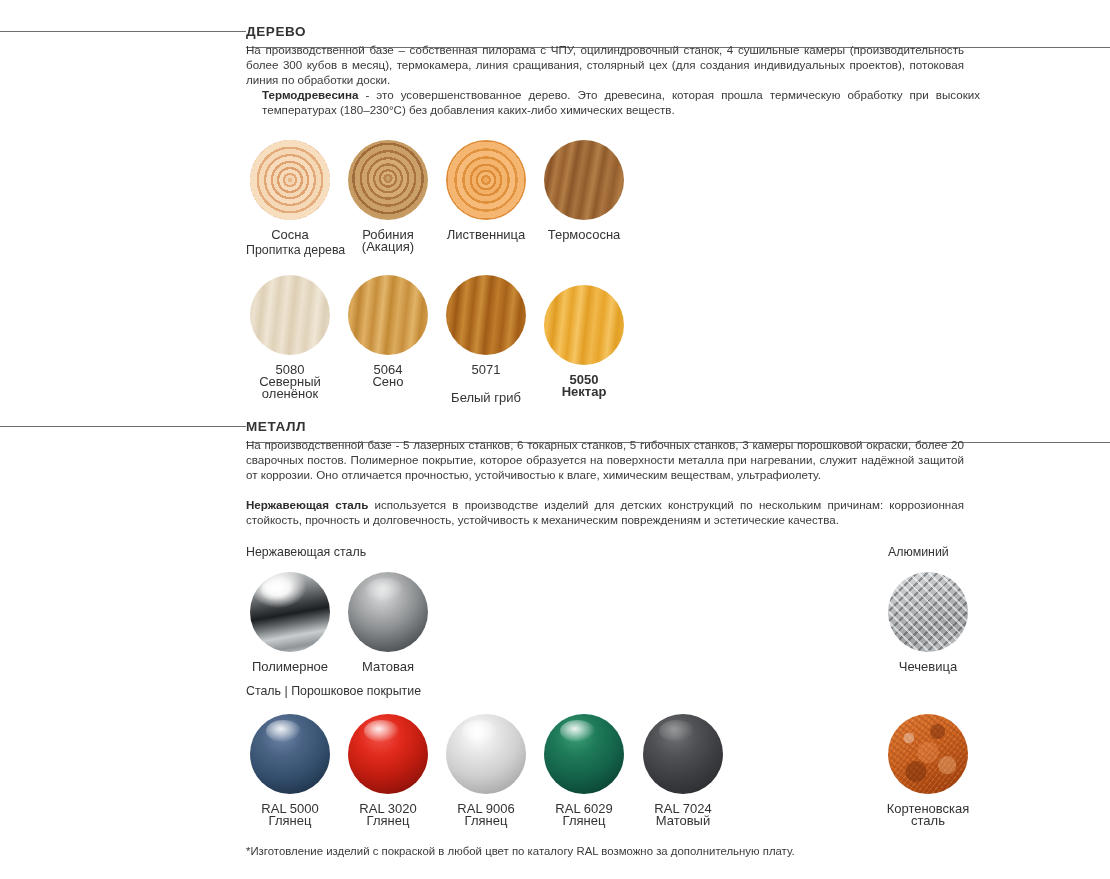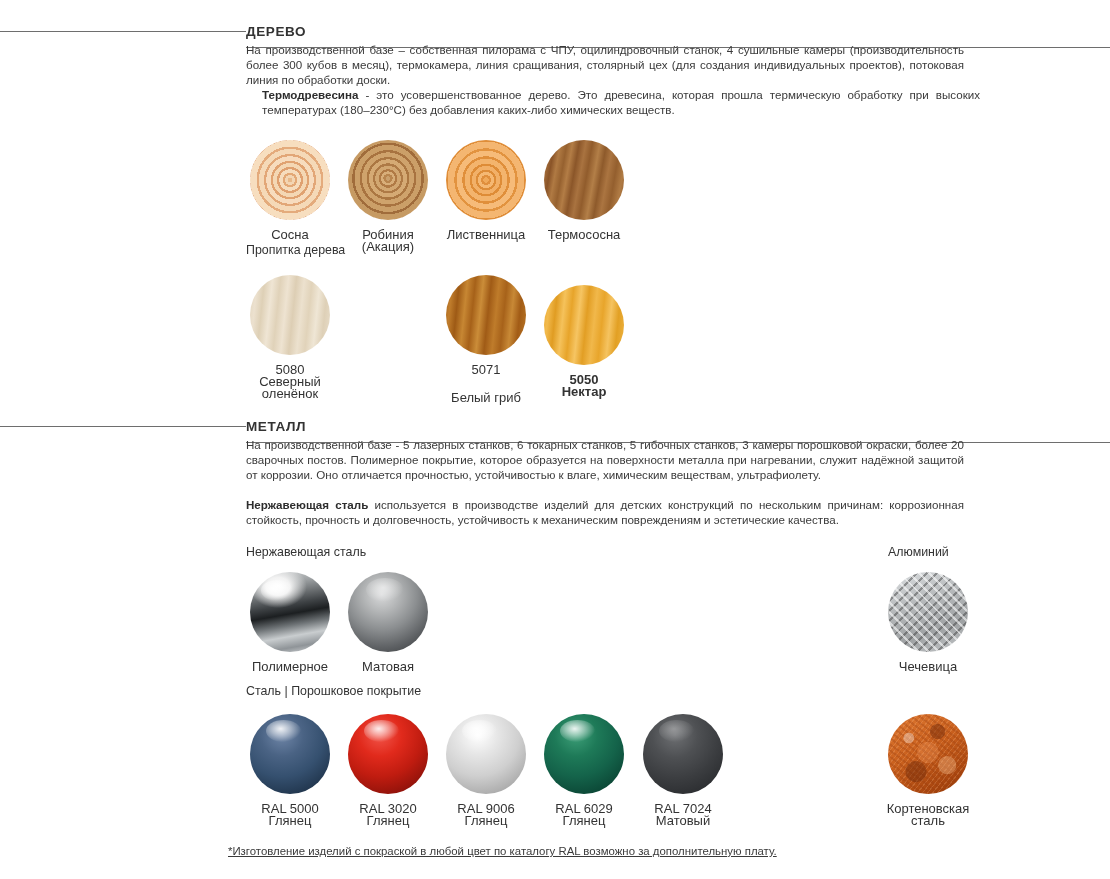--- a/index.html
+++ b/index.html
@@ -260,20 +260,25 @@
   </div>
 
   <div class="sublabel" style="left:246px; top:243px;">Пропитка дерева</div>
 
   <div class="swatch" style="left:246px; top:275px; width:88px;">
     <div class="disc imp-5080"></div>
     <div class="caption">5080</div>
     <div class="caption" style="margin-top:0;">Северный
 оленёнок</div>
   </div>
+  <div class="swatch" style="left:344px; top:275px; width:88px;">
+    <div class="disc imp-5064"></div>
+    <div class="caption">5064</div>
+    <div class="caption" style="margin-top:0;">Сено</div>
+  </div>
   <div class="swatch" style="left:442px; top:275px; width:88px;">
     <div class="disc imp-5071"></div>
     <div class="caption">5071</div>
     <div class="caption" style="margin-top:16px;">Белый гриб</div>
   </div>
   <div class="swatch" style="left:540px; top:285px; width:88px;font-weight:bold;">
     <div class="disc imp-5050"></div>
     <div class="caption">5050</div>
     <div class="caption" style="margin-top:0;">Нектар</div>
   </div>
@@ -334,15 +339,15 @@
     <div class="disc ball ball-7024"></div>
     <div class="caption">RAL 7024</div>
     <div class="caption" style="margin-top:0;">Матовый</div>
   </div>
   <div class="swatch" style="left:884px; top:714px; width:88px;">
     <div class="disc corten"></div>
     <div class="caption">Кортеновская</div>
     <div class="caption" style="margin-top:0;">сталь</div>
   </div>
 
-  <div class="footnote" style="left:228px; top:845px;text-decoration:underline;">*Изготовление изделий с покраской в любой цвет по каталогу RAL возможно за дополнительную плату.</div>
+  <div class="footnote" style="left:246px; top:845px;">*Изготовление изделий с покраской в любой цвет по каталогу RAL возможно за дополнительную плату.</div>
 
 </div>
 
 </body></html>

